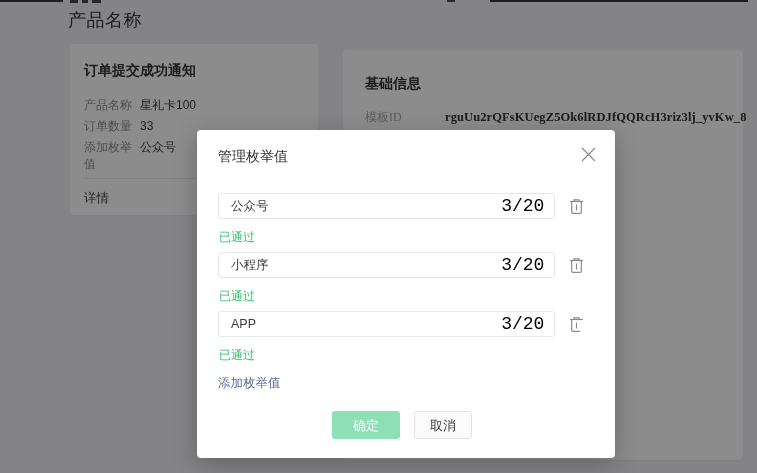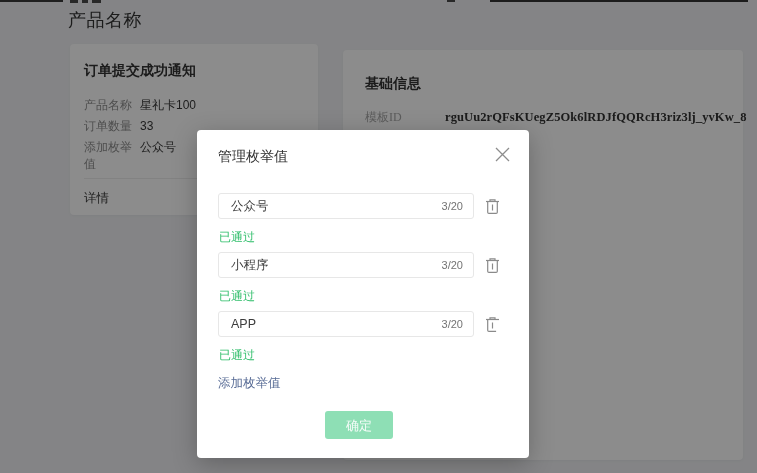--- a/index.html
+++ b/index.html
@@ -45,42 +45,42 @@
   .card-right .card-title { margin-bottom:16px; }
   .kv-wide { display:flex; font-size:12px; line-height:16px; align-items:baseline;font-family:Liberation Serif, serif; }
   .kv-wide .k { width:48px; margin-right:8px; color:#a8a8a8; flex:none; }
   .kv-wide .v { color:#333; font-weight:600; font-size:12.5px; letter-spacing:.1px;margin-left:24px; }
 
   .overlay {
     position:absolute; inset:0; background:rgba(0,0,0,.45); z-index:10;
   }
 
   .modal {
-    position:absolute; left:197px; top:130px; width:332px; z-index:20;
+    position:absolute; left:197px; top:130px; width:418px; z-index:20;
     background:#fff; border-radius:4px;
     box-shadow:0 6px 24px rgba(0,0,0,.25);
     padding:16px 29px 19px 21px;
   }
   .modal-title { font-size:14px; color:#333; line-height:20px; }
   .modal-close {
     position:absolute; top:14px; right:17px; width:20px; height:20px;
     display:flex; align-items:center; justify-content:center; cursor:pointer;
     background:none; border:none; padding:0;
   }
   .modal-body { margin-top:27px; }
 
   .enum-row { display:flex; align-items:center; }
   .enum-input {
     position:relative; width:344px; height:26px;
     border:1px solid #e7e7e7; border-radius:3px; background:#fff;
     display:flex; align-items:center; padding:0 10px 0 12px;
     font-size:12.5px; color:#3c3c3c; cursor:text;
   }
   .enum-input .cnt {
-    margin-left:auto; font-size:11px; color:#737373;
+    margin-left:auto; font-size:18px; color:#000000;font-family:Liberation Mono, monospace;
   }
   .trash-btn {
     margin-left:11px; width:20px; height:20px; border:none; background:none;
     display:flex; align-items:center; justify-content:center; cursor:pointer; padding:0;
   }
   .enum-status {
     margin:11px 0 7px 1px; font-size:12px; line-height:15px; color:#2fbe6a;
   }
   .add-link {
     display:inline-block; margin-top:6px; font-size:12.5px; line-height:15px;
@@ -211,16 +211,17 @@
           </button>
         </div>
         <div class="enum-status">已通过</div>
       </div>
 
       <a class="add-link">添加枚举值</a>
     </div>
 
     <div class="modal-footer">
       <button class="btn btn-confirm" disabled="">确定</button>
+      <button class="btn btn-cancel">取消</button>
     </div>
   </div>
 
 </div>
 
 </body></html>

